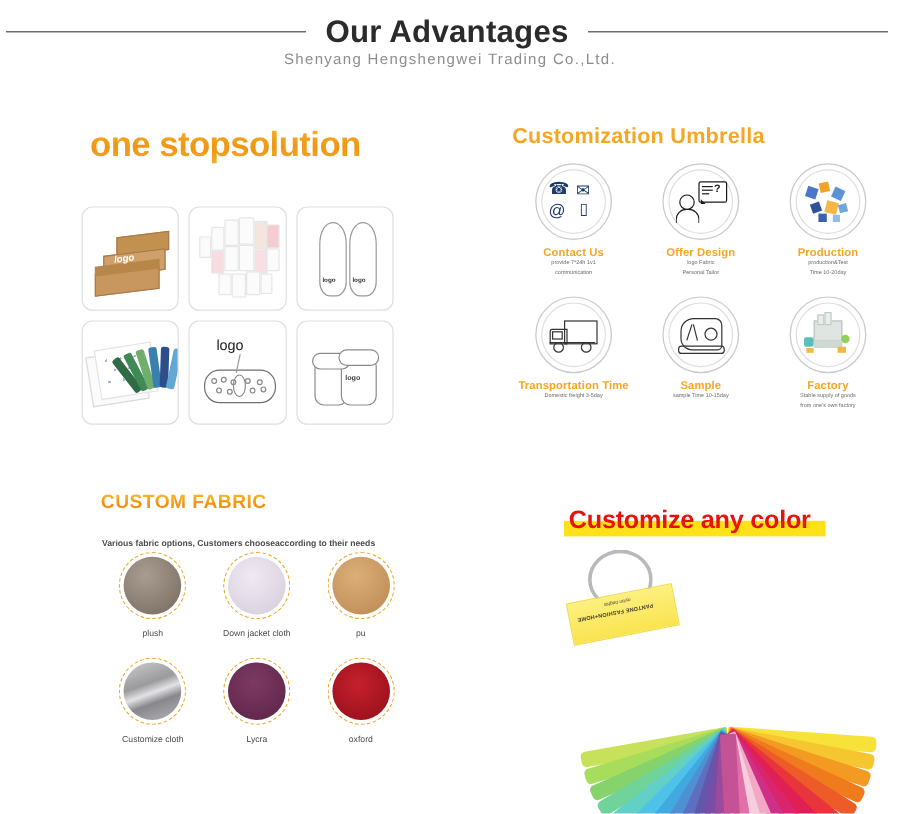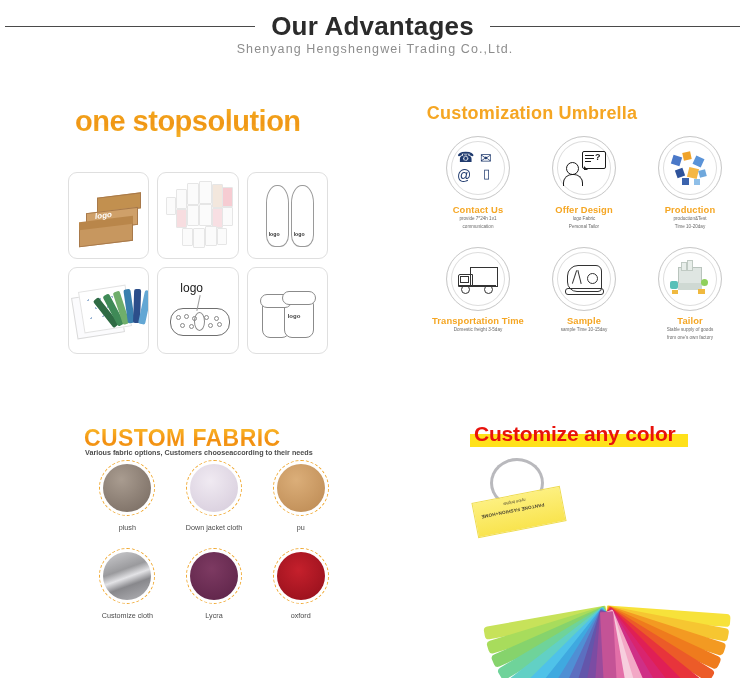--- a/index.html
+++ b/index.html
@@ -97,21 +97,21 @@
     position:relative;box-shadow:inset 0 0 0 4px #fff, inset 0 0 0 5px #dedede;
     display:flex;align-items:center;justify-content:center;background:#fff;
   }
   .cp-label{font-size:9.4px;font-weight:700;color:#f5a623;margin-top:4px;letter-spacing:.1px;}
   .cp-desc{font-size:4.6px;color:#6a6a6a;line-height:1.5;margin-top:1px;}
   .ic-wrap{width:44px;height:40px;position:relative;}
   .icg{position:absolute;font-size:14px;color:#1f3a6e;line-height:1;}
 
   
   .cf-title{
-    position:absolute;left:84px;top:425px;font-size:23px;font-weight:700;letter-spacing:.4px;
+    position:absolute;left:84px;top:410px;font-size:16px;font-weight:700;letter-spacing:.4px;
     background:linear-gradient(180deg,#fbc02d 0%,#f28e0f 60%,#f6a623 100%);
     -webkit-background-clip:text;background-clip:text;-webkit-text-fill-color:transparent;color:#f2960f;
   }
   .cf-sub{position:absolute;left:85px;top:448px;font-size:7.2px;color:#4d4d4d;font-weight:600;}
   .cf-grid{position:absolute;left:84px;top:460px;width:260px;}
   .cf-row{display:flex;}
   .cf-item{width:88px;text-align:center;}
   .cf-swatch{width:56px;height:56px;border-radius:50%;margin:0 auto;border:1.5px dashed #f0a830;padding:3px;box-sizing:border-box;}
   .cf-inner{width:100%;height:100%;border-radius:50%;}
   .cf-label{font-size:7.2px;color:#4a4a4a;margin-top:7px;}
@@ -333,21 +333,21 @@
             <div style="position:absolute;left:10px;top:8px;width:22px;height:16px;background:#dfe6e2;border:1px solid #b9c4bd;"></div>
             <div style="position:absolute;left:13px;top:3px;width:4px;height:7px;background:#e8eeea;border:1px solid #c0cac3;"></div>
             <div style="position:absolute;left:19px;top:1px;width:4px;height:9px;background:#e8eeea;border:1px solid #c0cac3;"></div>
             <div style="position:absolute;left:10px;top:24px;width:24px;height:7px;background:#cfd9d3;"></div>
             <div style="position:absolute;left:2px;top:22px;width:8px;height:8px;background:#58c0b8;border-radius:2px;"></div>
             <div style="position:absolute;left:33px;top:20px;width:7px;height:7px;background:#8fd05c;border-radius:50%;"></div>
             <div style="position:absolute;left:4px;top:31px;width:6px;height:4px;background:#f0b93f;"></div>
             <div style="position:absolute;left:30px;top:30px;width:7px;height:5px;background:#f0b93f;"></div>
           </div>
         </div>
-        <div class="cp-label">Tailor</div>
+        <div class="cp-label">Factory</div>
         <div class="cp-desc">Stable supply of goods</div>
         <div class="cp-desc">from one's own factory</div>
       </div>
     </div>
   </div>
 
   <div class="cf-title">CUSTOM FABRIC</div>
   <div class="cf-sub">Various fabric options, Customers chooseaccording to their needs</div>
 
   <div class="cf-grid">

